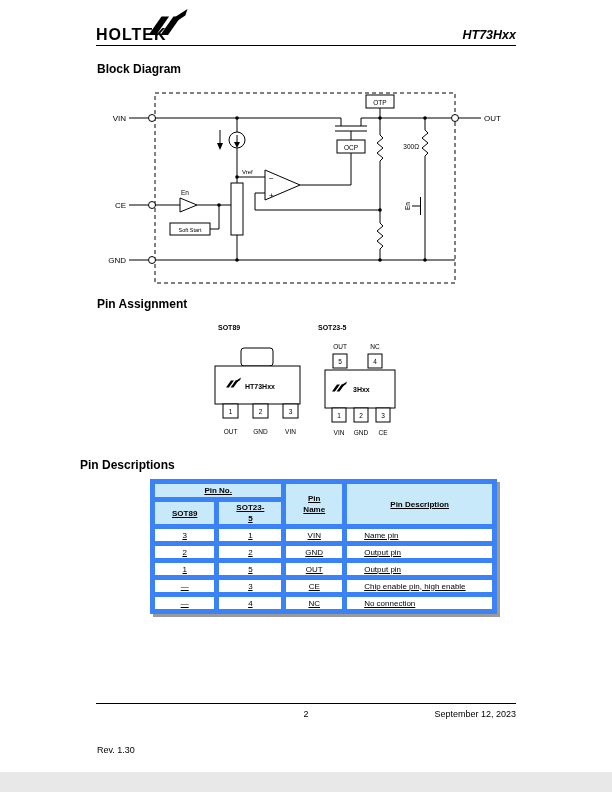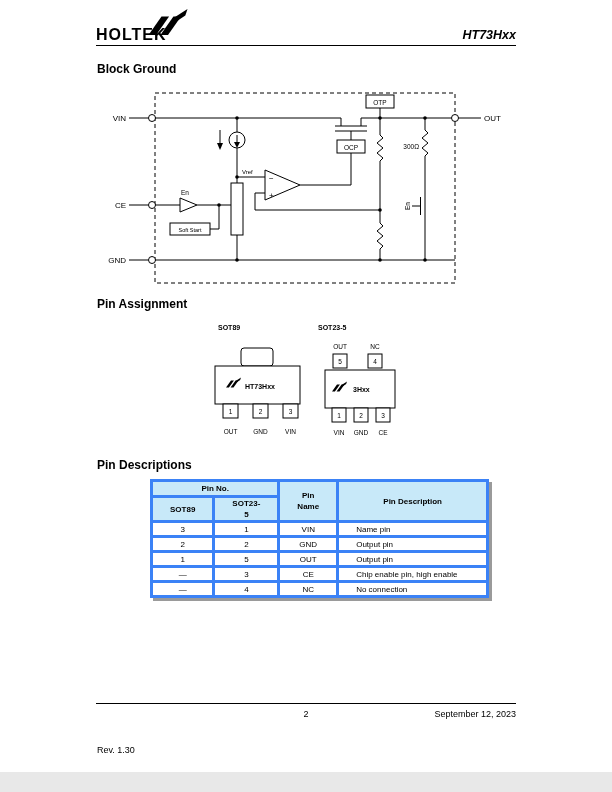--- a/index.html
+++ b/index.html
@@ -5,21 +5,21 @@
   html,body { margin:0; padding:0; background:#e8e8e8; }
   body { font-family:"Liberation Sans", sans-serif; color:#000; }
   .page { position:relative; width:612px; height:772px; background:#fff; margin:0 auto; overflow:hidden; }
   .abs { position:absolute; }
   .brand-text { font-size:16px; font-weight:bold; letter-spacing:1px; }
   .doc-title { font-size:12.5px; font-weight:bold; font-style:italic; }
   .rule { height:1.2px; background:#000; }
   .h-section { font-size:12px; font-weight:bold; }
   svg text { font-family:"Liberation Sans", sans-serif; fill:#000; }
   .pin-table { border-collapse:collapse; font-size:8px; background:#fff; box-shadow:3px 3px 0 #9a9a9a; }
-  .pin-table th, .pin-table td { border:3px solid #3b82f6; padding:0 17px; text-align:center; height:12px; line-height:11px; }
+  .pin-table th, .pin-table td { border:5px solid #3b82f6; padding:0 17px; text-align:center; height:12px; line-height:11px;text-decoration:underline; }
   .pin-table thead th { background:#c8e9f9; height:13px; font-weight:bold; }
   .pin-table td.desc { text-align:left; }
   .footer-text { font-size:9px; }
 </style>
 </head>
 <body>
 
 <div class="page">
 
   <div class="abs brand-text" style="left:96px; top:26px;">HOLTEK</div>
@@ -27,21 +27,21 @@
     <symbol id="holtek-bolt" viewBox="0 0 36 24">
       <polygon points="0,24 12,7 19,7 7,24" fill="#000"></polygon>
       <polygon points="11,24 23,7 30,7 18,24" fill="#000"></polygon>
       <polygon points="22,9 36,0 34,6 25,12" fill="#000"></polygon>
     </symbol>
     <use href="#holtek-bolt" x="8" y="1" width="44" height="26"></use>
   </svg>
   <div class="abs doc-title" style="right:96px; top:28px;">HT73Hxx</div>
   <div class="abs rule" style="left:96px; top:45px; width:420px;"></div>
 
-  <div class="abs h-section" style="left:97px; top:62px;">Block Ground</div>
+  <div class="abs h-section" style="left:97px; top:62px;">Block Diagram</div>
 
   <svg class="abs" style="left:95px; top:85px;" width="420" height="210">
     <g stroke="#000" stroke-width="1" fill="none">
       <rect x="60" y="8" width="300" height="190" stroke-dasharray="4 3"></rect>
 
       <line x1="34" y1="33" x2="53.5" y2="33"></line>
       <circle cx="57" cy="33" r="3.5" fill="#fff"></circle>
       <line x1="60.5" y1="33" x2="246" y2="33"></line>
       <line x1="266" y1="33" x2="356.5" y2="33"></line>
       <circle cx="360" cy="33" r="3.5" fill="#fff"></circle>
@@ -166,21 +166,21 @@
       <rect x="281" y="90" width="14" height="14" fill="#fff" stroke="#000"></rect>
       <text x="244" y="100" font-size="6.5" text-anchor="middle">1</text>
       <text x="266" y="100" font-size="6.5" text-anchor="middle">2</text>
       <text x="288" y="100" font-size="6.5" text-anchor="middle">3</text>
       <text x="244" y="117" font-size="6.5" text-anchor="middle">VIN</text>
       <text x="266" y="117" font-size="6.5" text-anchor="middle">GND</text>
       <text x="288" y="117" font-size="6.5" text-anchor="middle">CE</text>
     </g>
   </svg>
 
-  <div class="abs h-section" style="left:97px; top:458px;">Pin Descriptions</div>
+  <div class="abs h-section" style="left:80px; top:458px;">Pin Descriptions</div>
 
   <table class="pin-table abs" style="left:150px; top:479px;">
     <colgroup>
       <col style="width:60px">
         <col style="width:55px">
         <col style="width:45px">
         <col style="width:150px">
     </colgroup>
     <thead>
       <tr>

